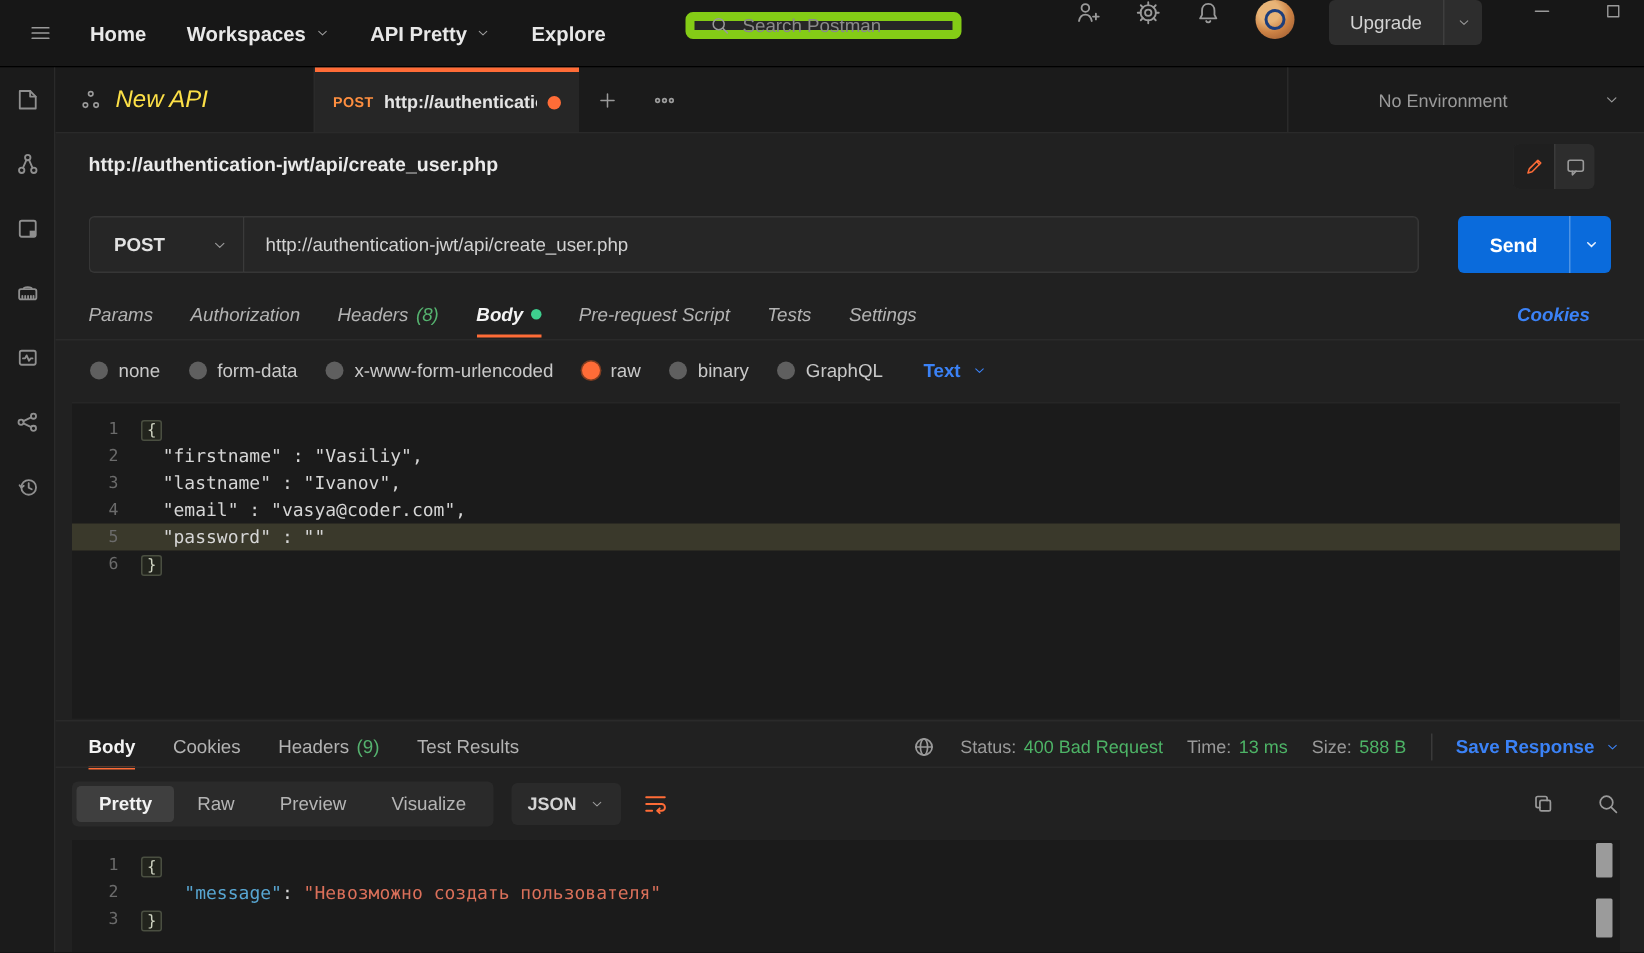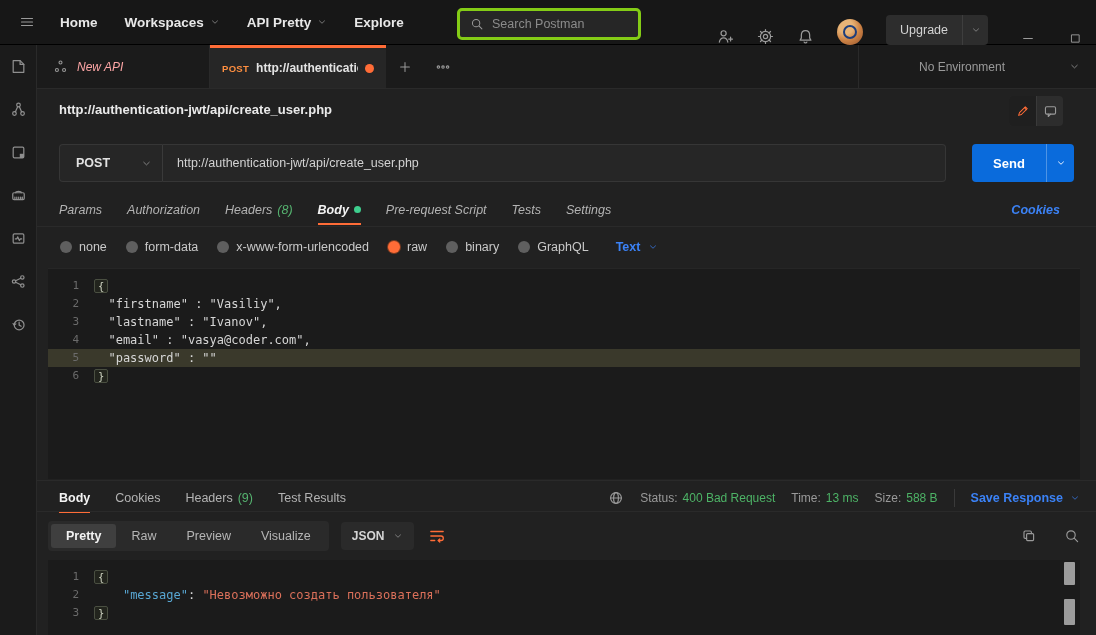--- a/index.html
+++ b/index.html
@@ -13,39 +13,39 @@
   svg { display:block; }
   .ico { color:#9a9a9a; }
   .ico svg { stroke:currentColor; fill:none; stroke-width:1.15; stroke-linecap:round; stroke-linejoin:round; }
 
   
   .topbar { left:0; top:0; width:1096px; height:45px; background:#171717; display:flex; align-items:center; padding:0 12px; border-bottom:1px solid #000; }
   .burger { width:30px; display:flex; justify-content:center; cursor:pointer; }
   .nav { display:flex; align-items:center; gap:27px; margin-left:18px; }
   .nav-item { display:flex; align-items:center; gap:6px; color:#e8e8e8; font-size:13.5px; font-weight:700; cursor:pointer; }
   .chev { color:#9a9a9a; }
-  .searchbox { left:457px; top:8px; width:184px; height:32px; background:#262626; border:3px solid #84cc16; border-radius:5px; display:flex; align-items:center; gap:8px; padding:0 10px; }
+  .searchbox { left:457px; top:8px; width:184px; height:18px; background:#262626; border:6px solid #84cc16; border-radius:5px; display:flex; align-items:center; gap:8px; padding:0 10px; }
   .searchbox input { background:transparent; border:none; outline:none; color:#cfcfcf; font-size:12.5px; width:130px; font-family:"Liberation Sans",sans-serif; }
   .searchbox input::placeholder { color:#8b8b8b; }
-  .tb-right { right:14px; top:0; height:45px; display:flex; align-items:flex-end; gap:23px; }
+  .tb-right { right:14px; top:0; height:45px; display:flex; align-items:flex-start; gap:23px; }
   .avatar { width:26px; height:26px; border-radius:50%; position:relative; background:radial-gradient(circle at 35% 30%, #e8b477 0 28%, #cd8345 55%, #93522d 100%); cursor:pointer; }
   .avatar::after { content:""; position:absolute; left:6px; top:6px; width:10px; height:10px; border-radius:50%; border:2.5px solid #1d3e7c; }
   .upgrade { height:30px; background:#2d2d2d; border-radius:4px; display:flex; align-items:center; cursor:pointer; }
   .upgrade .lbl { padding:0 14px; font-size:12.5px; color:#d3d3d3; }
   .upgrade .dd { width:26px; height:30px; display:flex; align-items:center; justify-content:center; border-left:1px solid #3e3e3e; }
   .winctl { display:flex; align-items:center; gap:34px; margin-left:10px; }
 
   
   .rail { left:0; top:45px; width:37px; height:590px; background:#1b1b1b; border-right:1px solid #2a2a2a; display:flex; flex-direction:column; }
   .rail-item { width:37px; height:43px; display:flex; align-items:center; justify-content:center; color:#8f8f8f; cursor:pointer; }
 
   
   .tabrow { left:37px; top:45px; width:1059px; height:44px; background:#1b1b1b; border-bottom:1px solid #2a2a2a; display:flex; align-items:stretch; }
   .tab-newapi { width:173px; display:flex; align-items:center; gap:9px; padding:0 16px; border-right:1px solid #2a2a2a; cursor:pointer; }
-  .tab-newapi .t { color:#fca5a5; font-style:italic; font-size:12px; }
+  .tab-newapi .t { color:#fde047; font-style:italic; font-size:16px; }
   .tab-active { width:176px; background:#262626; border-top:3px solid #ff6c37; display:flex; align-items:center; gap:7px; padding:0 12px; cursor:pointer; }
   .tab-active .m { color:#ff8f40; font-size:9.5px; font-weight:700; letter-spacing:.3px; }
   .tab-active .t { color:#e4e4e4; font-size:12px; font-weight:700; white-space:nowrap; overflow:hidden; }
   .dot { width:9px; height:9px; border-radius:50%; background:#ff6c37; flex:none; }
   .tab-btn { width:38px; display:flex; align-items:center; justify-content:center; color:#9a9a9a; cursor:pointer; }
   .envsel { margin-left:auto; width:238px; border-left:1px solid #2a2a2a; display:flex; align-items:center; padding:0 16px; cursor:pointer; }
   .envsel .t { color:#9a9a9a; font-size:12px; margin-left:44px; flex:1; }
 
   
   .req-title { left:59px; top:102px; font-size:13px; font-weight:700; color:#eaeaea; }

